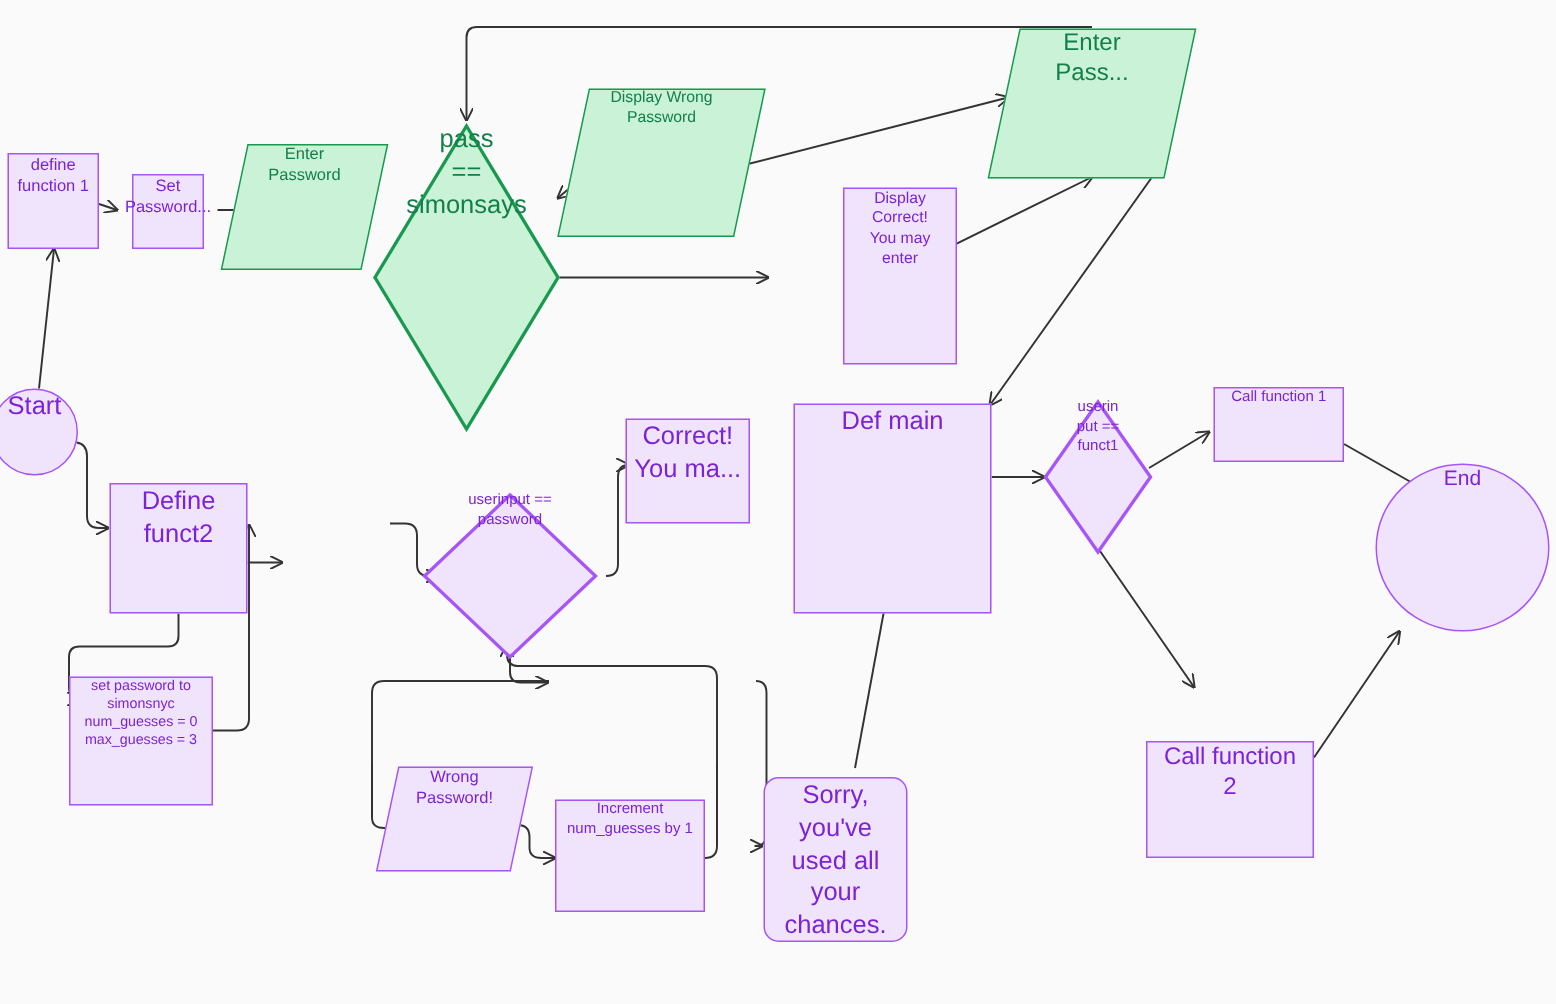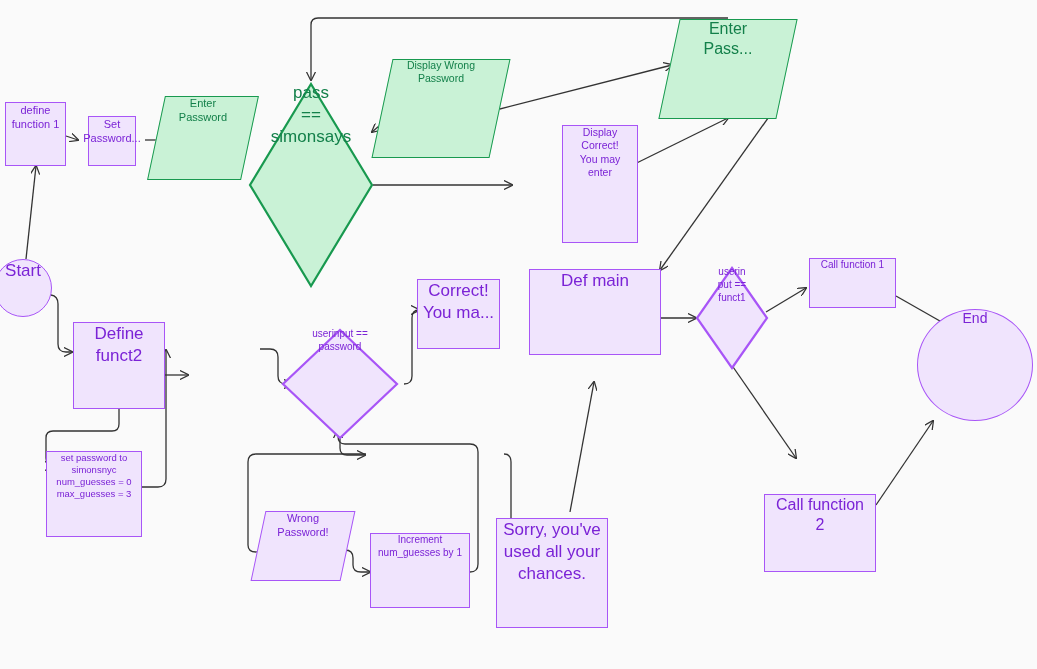--- a/index.html
+++ b/index.html
@@ -239,27 +239,27 @@
     <span class="io-shape"></span>
     <span class="io-label">Wrong
 Password!</span>
   </div>
 
   <div class="node n-process" style="left:370px; top:533px; width:100px; height:75px; font-size:10px;">
     <span>Increment
 num_guesses by 1</span>
   </div>
 
-  <div class="node n-process" style="left:496px; top:518px; width:112px; height:110px; font-size:17px;">
+  <div class="node n-process" style="left:509px; top:518px; width:96px; height:110px; font-size:17px;border-radius:10px;">
     <span>Sorry, you've
 used all your
 chances.</span>
   </div>
 
-  <div class="node n-process" style="left:529px; top:269px; width:132px; height:86px; font-size:17px;">
+  <div class="node n-process" style="left:529px; top:269px; width:132px; height:140px; font-size:17px;">
     <span>Def main</span>
   </div>
 
   <div class="node n-decision" style="left:695px; top:266px; width:74px; height:104px; font-size:10px;">
     <svg class="dia-svg" viewBox="0 0 74 104" preserveAspectRatio="none">
       <polygon points="37,2 72,52 37,102 2,52" fill="#f0e4fd" stroke="#a855f7" stroke-width="2.2" vector-effect="non-scaling-stroke"></polygon>
     </svg>
     <span class="dia-label">userin
 put ==
 funct1</span>

